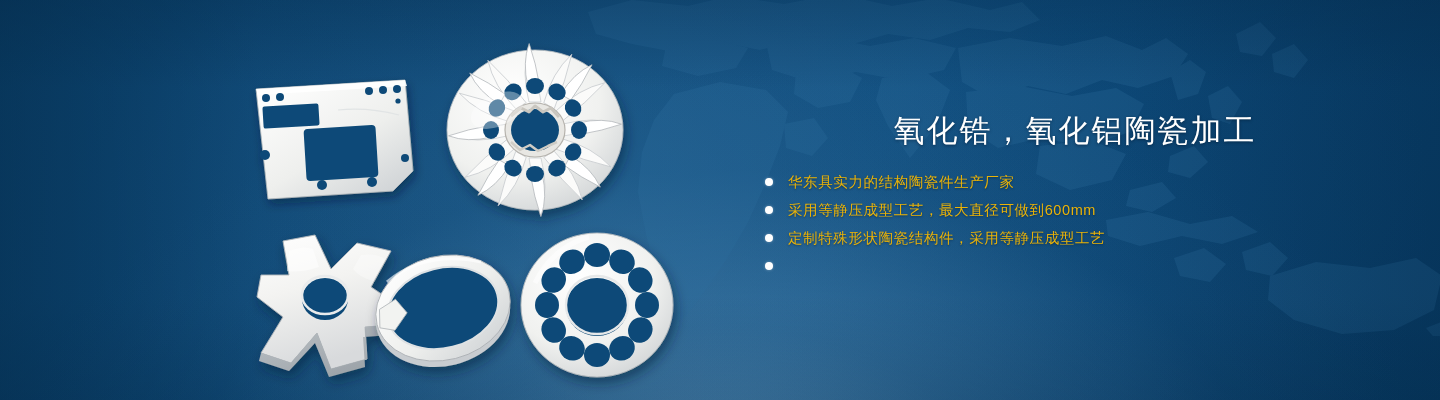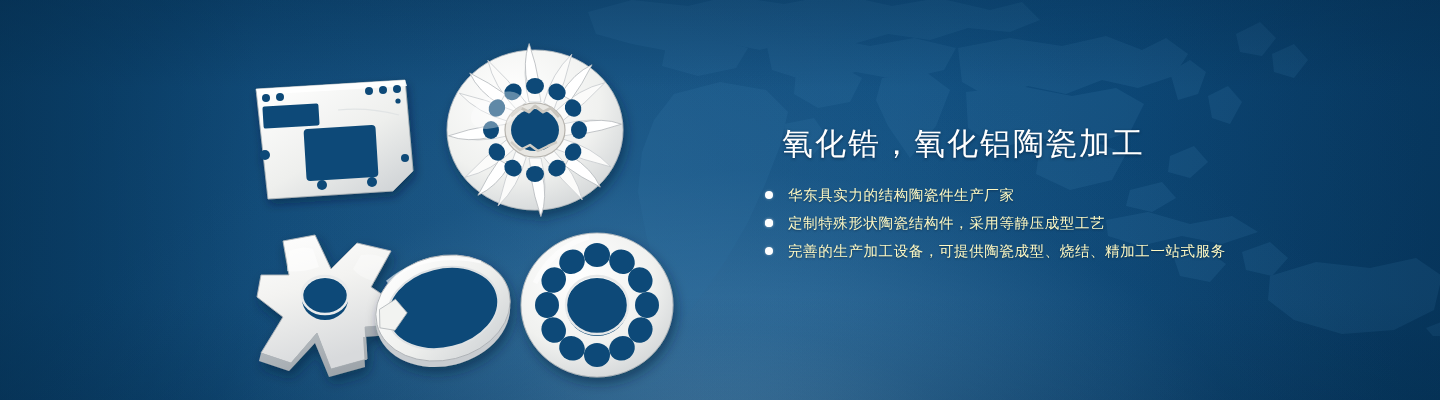--- a/index.html
+++ b/index.html
@@ -56,40 +56,41 @@
   .part svg { display: block; overflow: visible; }
 
   
   .copy {
     position: absolute;
     left: 765px;
     top: 108px;
     width: 620px;
   }
   .headline {
-    margin: 17px;
+    margin: 4px;
     font-size: 31px;
     font-weight: normal;
     letter-spacing: 2px;
     color: #ffffff;
     line-height: 1.25;
     text-shadow: 0 1px 3px rgba(0,20,40,0.55);
+    text-align: center;
   }
   .bullets {
     list-style: none;
     margin: 22px 0 0 0;
     padding: 0;
   }
   .bullets li {
     position: relative;
     padding-left: 23px;
     margin-bottom: 10px;
     font-size: 14.5px;
     letter-spacing: 0.6px;
-    color: #fef9c3;
+    color: #eab308;
     line-height: 1.25;
     text-shadow: 0 1px 2px rgba(0,20,40,0.45);
   }
   .bullets li .dot {
     position: absolute;
     left: 0;
     top: 5px;
     width: 8px;
     height: 8px;
     border-radius: 50%;
@@ -414,25 +415,25 @@
   <div class="copy">
     <h1 class="headline">氧化锆，氧化铝陶瓷加工</h1>
 
     <ul class="bullets">
       <li>
         <span class="dot"></span>
         <span>华东具实力的结构陶瓷件生产厂家</span>
       </li>
       <li>
         <span class="dot"></span>
+        <span>采用等静压成型工艺，最大直径可做到600mm</span>
       </li>
       <li>
         <span class="dot"></span>
         <span>定制特殊形状陶瓷结构件，采用等静压成型工艺</span>
       </li>
       <li>
         <span class="dot"></span>
-        <span>完善的生产加工设备，可提供陶瓷成型、烧结、精加工一站式服务</span>
       </li>
     </ul>
   </div>
 
 </div>
 
 </body></html>

